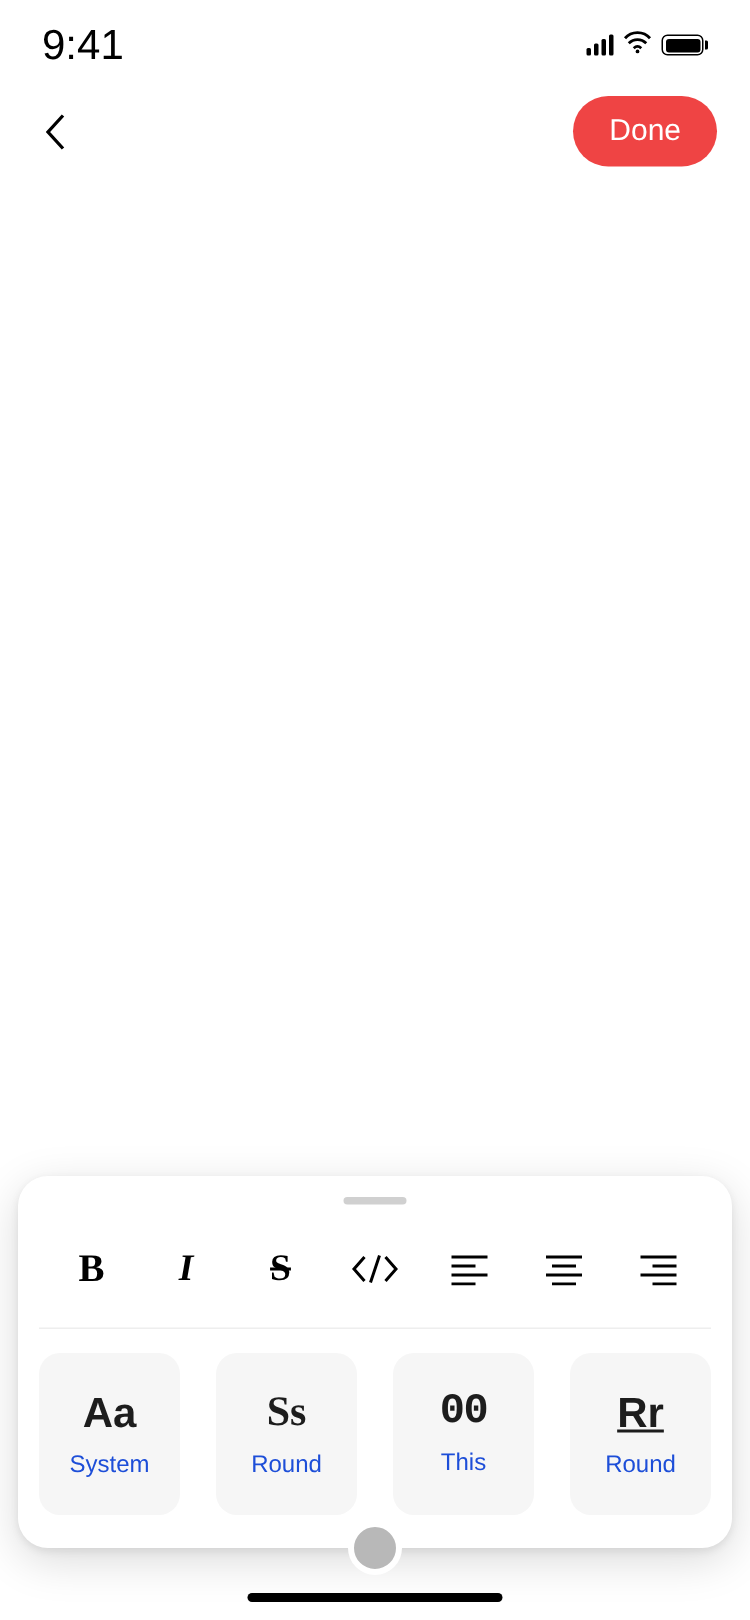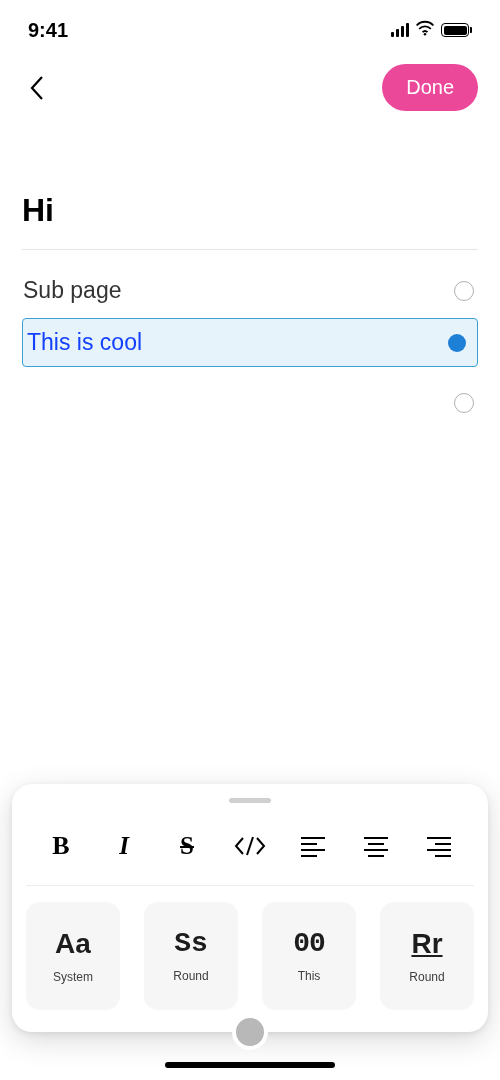--- a/index.html
+++ b/index.html
@@ -18,22 +18,22 @@
       position: relative;
     }
     .status-bar {
       display: flex;
       justify-content: space-between;
       align-items: center;
       padding: 18px 28px 8px;
       height: 50px;
     }
     .status-time {
-      font-size: 20px;
-      font-weight: 700;
+      font-size: 28px;
+      font-weight: 400;
       color: #000;
     }
     .status-icons {
       display: flex;
       align-items: center;
       gap: 6px;
     }
     .signal-bars {
       display: flex;
       align-items: flex-end;
@@ -61,21 +61,21 @@
     .battery-tip { width:2px; height:6px; background:#000; border-radius: 0 1px 1px 0; margin-left:1px; }
     .nav-bar {
       display: flex;
       justify-content: space-between;
       align-items: center;
       padding: 14px 22px;
     }
     .back-btn { width: 30px; height: 30px; display:flex; align-items:center; justify-content:center; cursor:pointer; }
     .back-btn svg { stroke:#000; stroke-width:2.2; fill:none; }
     .done-btn {
-      background:#ec4899;
+      background:#ef4444;
       color:#fff;
       border:none;
       border-radius: 24px;
       padding: 12px 24px;
       font-size: 20px;
       font-weight:500;
       cursor:pointer;
     }
     .content {
       padding: 0 22px;
@@ -167,24 +167,24 @@
       border-radius: 14px;
       aspect-ratio: 1/1.15;
       display:flex;
       flex-direction:column;
       align-items:center;
       justify-content:center;
       gap: 10px;
       cursor:pointer;
     }
     .font-sample { font-size: 28px; font-weight:700; color:#1d1d1d; }
-    .font-sample.serif { font-family: Liberation Mono, monospace; }
+    .font-sample.serif { font-family: Liberation Serif, serif; }
     .font-sample.mono { font-family: 'Courier New', monospace; letter-spacing:-1px; }
     .font-sample.round { font-family: 'Arial Rounded MT Bold', 'Helvetica Neue', sans-serif; text-decoration: underline; }
-    .font-name { font-size: 12px; color:#404040; }
+    .font-name { font-size: 16px; color:#1d4ed8; }
     .orb {
       position:absolute;
       left:50%; transform:translateX(-50%);
       bottom: -18px;
       width: 36px; height:36px;
       background:#b8b8b8;
       border-radius:50%;
       border: 4px solid #fff;
     }
     .home-indicator {
@@ -228,39 +228,20 @@
 
   <div class="nav-bar">
     <div class="back-btn">
       <svg width="16" height="26" viewBox="0 0 16 26">
           <polyline points="13,2 3,13 13,24"></polyline>
         </svg>
     </div>
     <button class="done-btn">Done</button>
   </div>
 
-  <div class="content">
-    <div class="title-block">
-      <div class="title-text">Hi</div>
-    </div>
-
-    <div class="item-row">
-      <div class="item-label">Sub page</div>
-      <div class="radio"></div>
-    </div>
-
-    <div class="item-row item-active">
-      <div class="item-label">This is cool</div>
-      <div class="radio-filled"></div>
-    </div>
-
-    <div class="empty-row">
-      <div class="radio"></div>
-    </div>
-  </div>
 
   <div class="toolbar-panel">
     <div class="grabber"></div>
 
     <div class="format-row">
       <div class="fmt-btn fmt-bold">B</div>
       <div class="fmt-btn fmt-italic">I</div>
       <div class="fmt-btn fmt-strike">S</div>
       <div class="fmt-btn">
         <svg width="34" height="22" viewBox="0 0 34 22">

